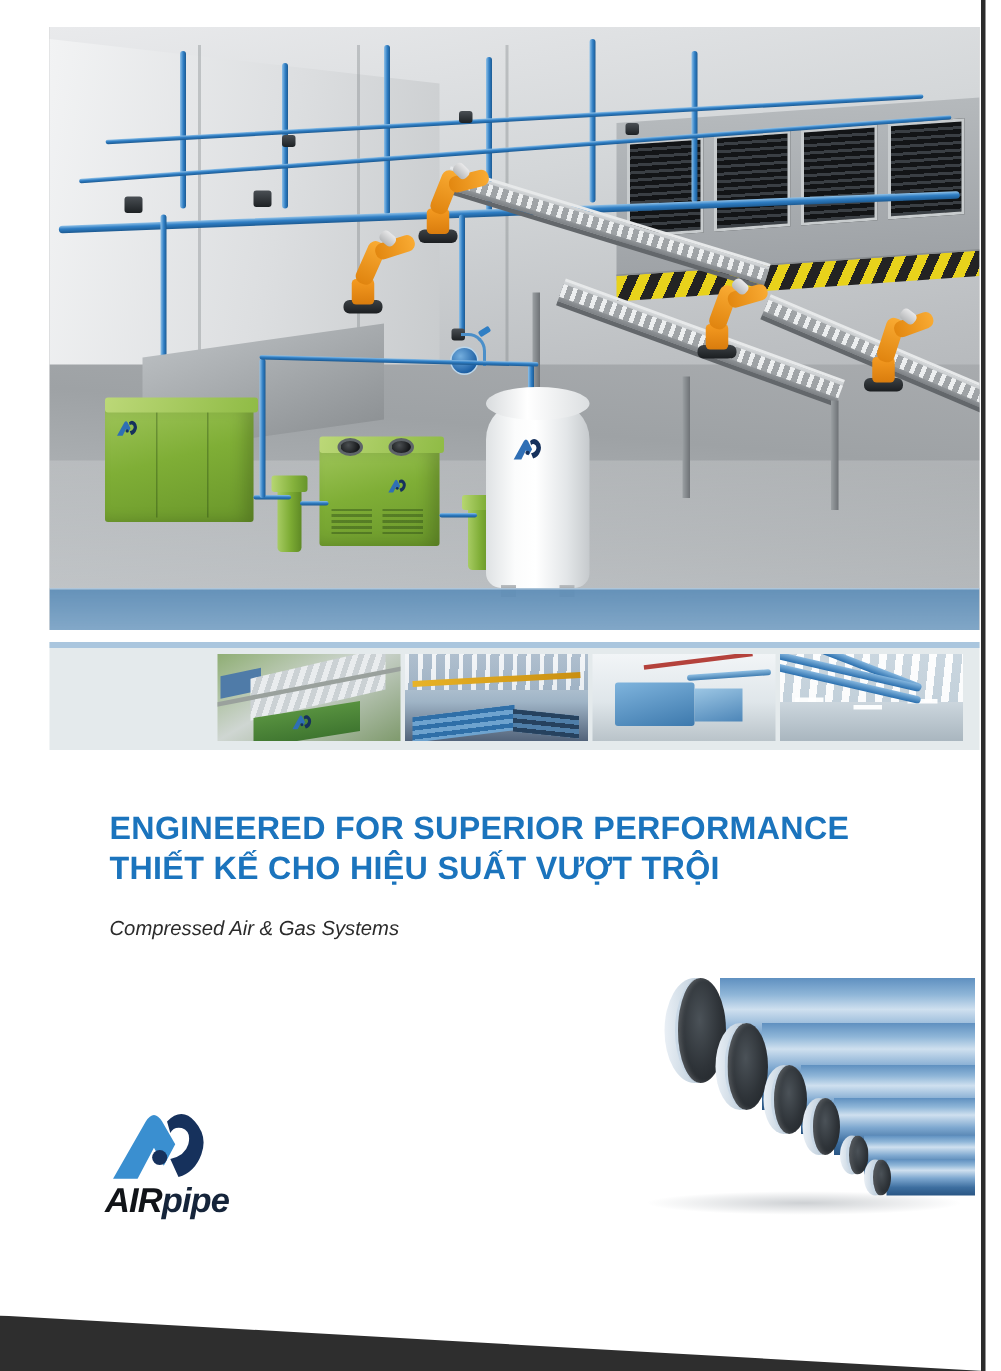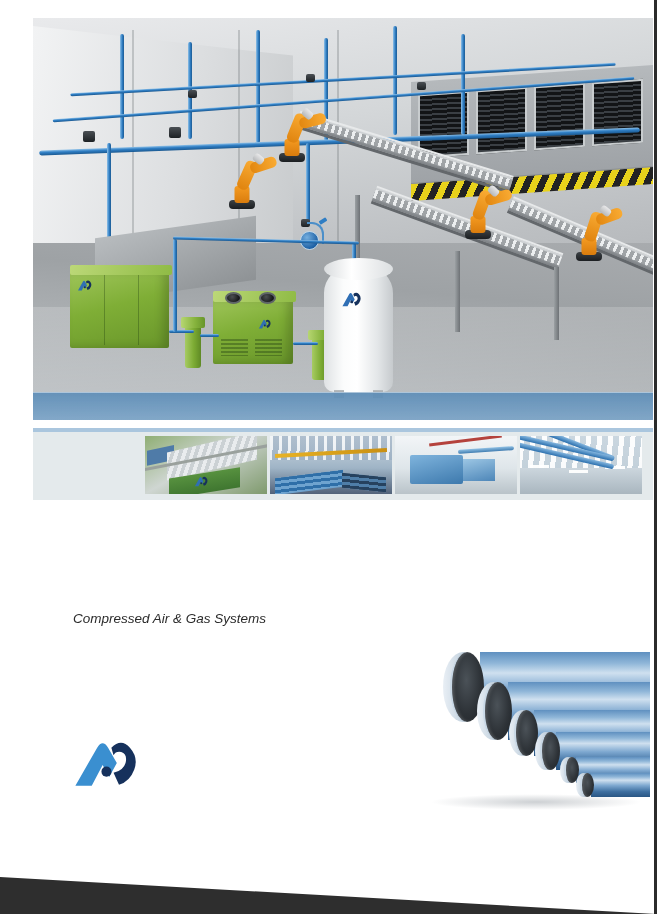--- a/index.html
+++ b/index.html
@@ -603,31 +603,38 @@
         <div class="lamp" style="left:40%; top:58%;"></div>
         <div class="lamp" style="left:70%; top:52%;"></div>
         <div class="runC"></div>
         <div class="runA"></div>
         <div class="runB"></div>
       </div>
 
     </div>
   </div>
 
+  <div class="headline">
+    <div class="line">ENGINEERED FOR SUPERIOR PERFORMANCE</div>
+    <div class="line">THIẾT KẾ CHO HIỆU SUẤT VƯỢT TRỘI</div>
+  </div>
 
   <div class="subtitle">
     <div class="sline">Compressed Air &amp; Gas Systems</div>
   </div>
 
   <div class="brand">
     <svg class="brand-mark" width="74" height="48" viewBox="0 0 64 44" aria-hidden="true">
       <path d="M3 42 L23 7 Q28 -1 33 7 L41 21 L34 34 L28 23 L18 42 Z" fill="#3a8fd0"></path>
       <path d="M36 7 Q45 -2 53 7 Q61 16 57 27 Q53 38 43 41 L38 30 Q47 28 49 21 Q51 13 45 11 Q40 10 38 14 Z" fill="#16315c"></path>
       <circle cx="31.5" cy="29" r="4.6" fill="#16315c"></circle>
     </svg>
+    <div class="brand-word">
+      <span class="air">AIR</span><span class="pipe">pipe</span>
+    </div>
   </div>
 
   <div class="pipes">
     <div class="pipes-shadow"></div>
 
     <div class="pipe-tube" style="left:22px; top:16px; width:204px; height:70px;">
       <div class="tube-body" style="left:34px; width:170px;"></div>
       <div class="tube-rim" style="width:40px;"></div>
       <div class="tube-cap" style="left:4px; width:32px;"></div>
     </div>

